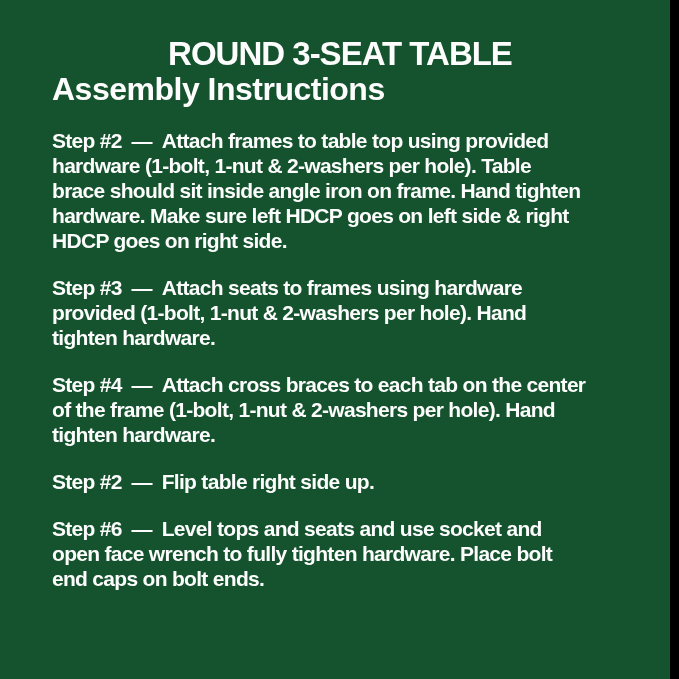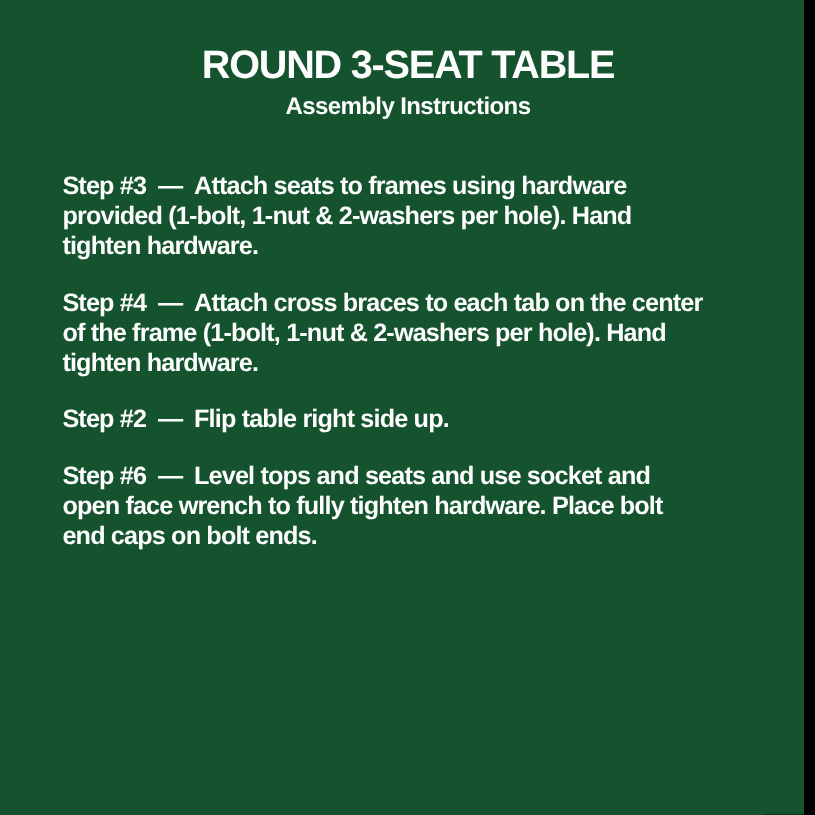--- a/index.html
+++ b/index.html
@@ -20,41 +20,45 @@
     font-weight: 700;
   }
   .title {
     margin: 0;
     text-align: center;
     font-size: 33px;
     line-height: 40px;
     letter-spacing: -1px;
   }
   .subtitle {
-    margin: 0 0 39px 0;
-    text-align: center;
-    font-size: 20px;
+    margin: 0 0 24px 0;
+    font-size: 32px;
     line-height: 30px;
     letter-spacing: -0.5px;
   }
   .step {
     margin: 0 0 22px 0;
     font-size: 21px;
     line-height: 25px;
     letter-spacing: -0.7px;
     white-space: pre-line;
   }
 </style>
 </head>
 <body>
 
 <div class="page">
   <h1 class="title">ROUND 3-SEAT TABLE</h1>
   <h2 class="subtitle">Assembly Instructions</h2>
 
+  <p class="step">Step #2 — Attach frames to table top using provided
+hardware (1-bolt, 1-nut &amp; 2-washers per hole). Table
+brace should sit inside angle iron on frame. Hand tighten
+hardware. Make sure left HDCP goes on left side &amp; right
+HDCP goes on right side.</p>
   <p class="step">Step #3 — Attach seats to frames using hardware
 provided (1-bolt, 1-nut &amp; 2-washers per hole). Hand
 tighten hardware.</p>
   <p class="step">Step #4 — Attach cross braces to each tab on the center
 of the frame (1-bolt, 1-nut &amp; 2-washers per hole). Hand
 tighten hardware.</p>
   <p class="step">Step #2 — Flip table right side up.</p>
   <p class="step">Step #6 — Level tops and seats and use socket and
 open face wrench to fully tighten hardware. Place bolt
 end caps on bolt ends.</p>

